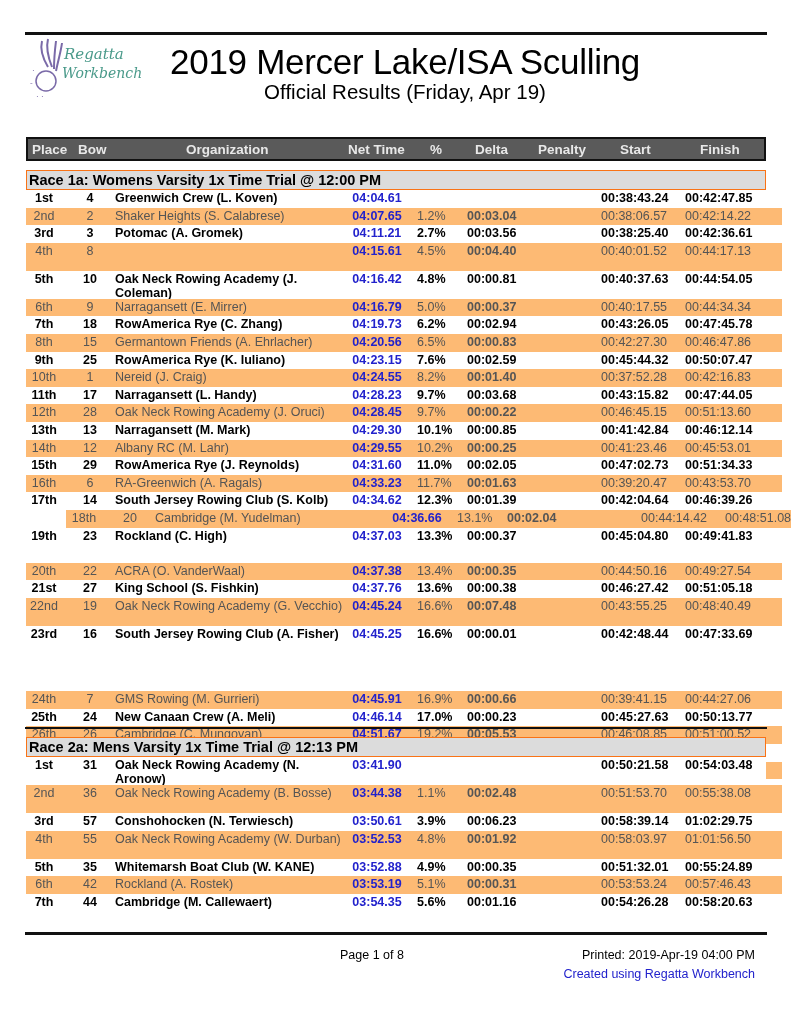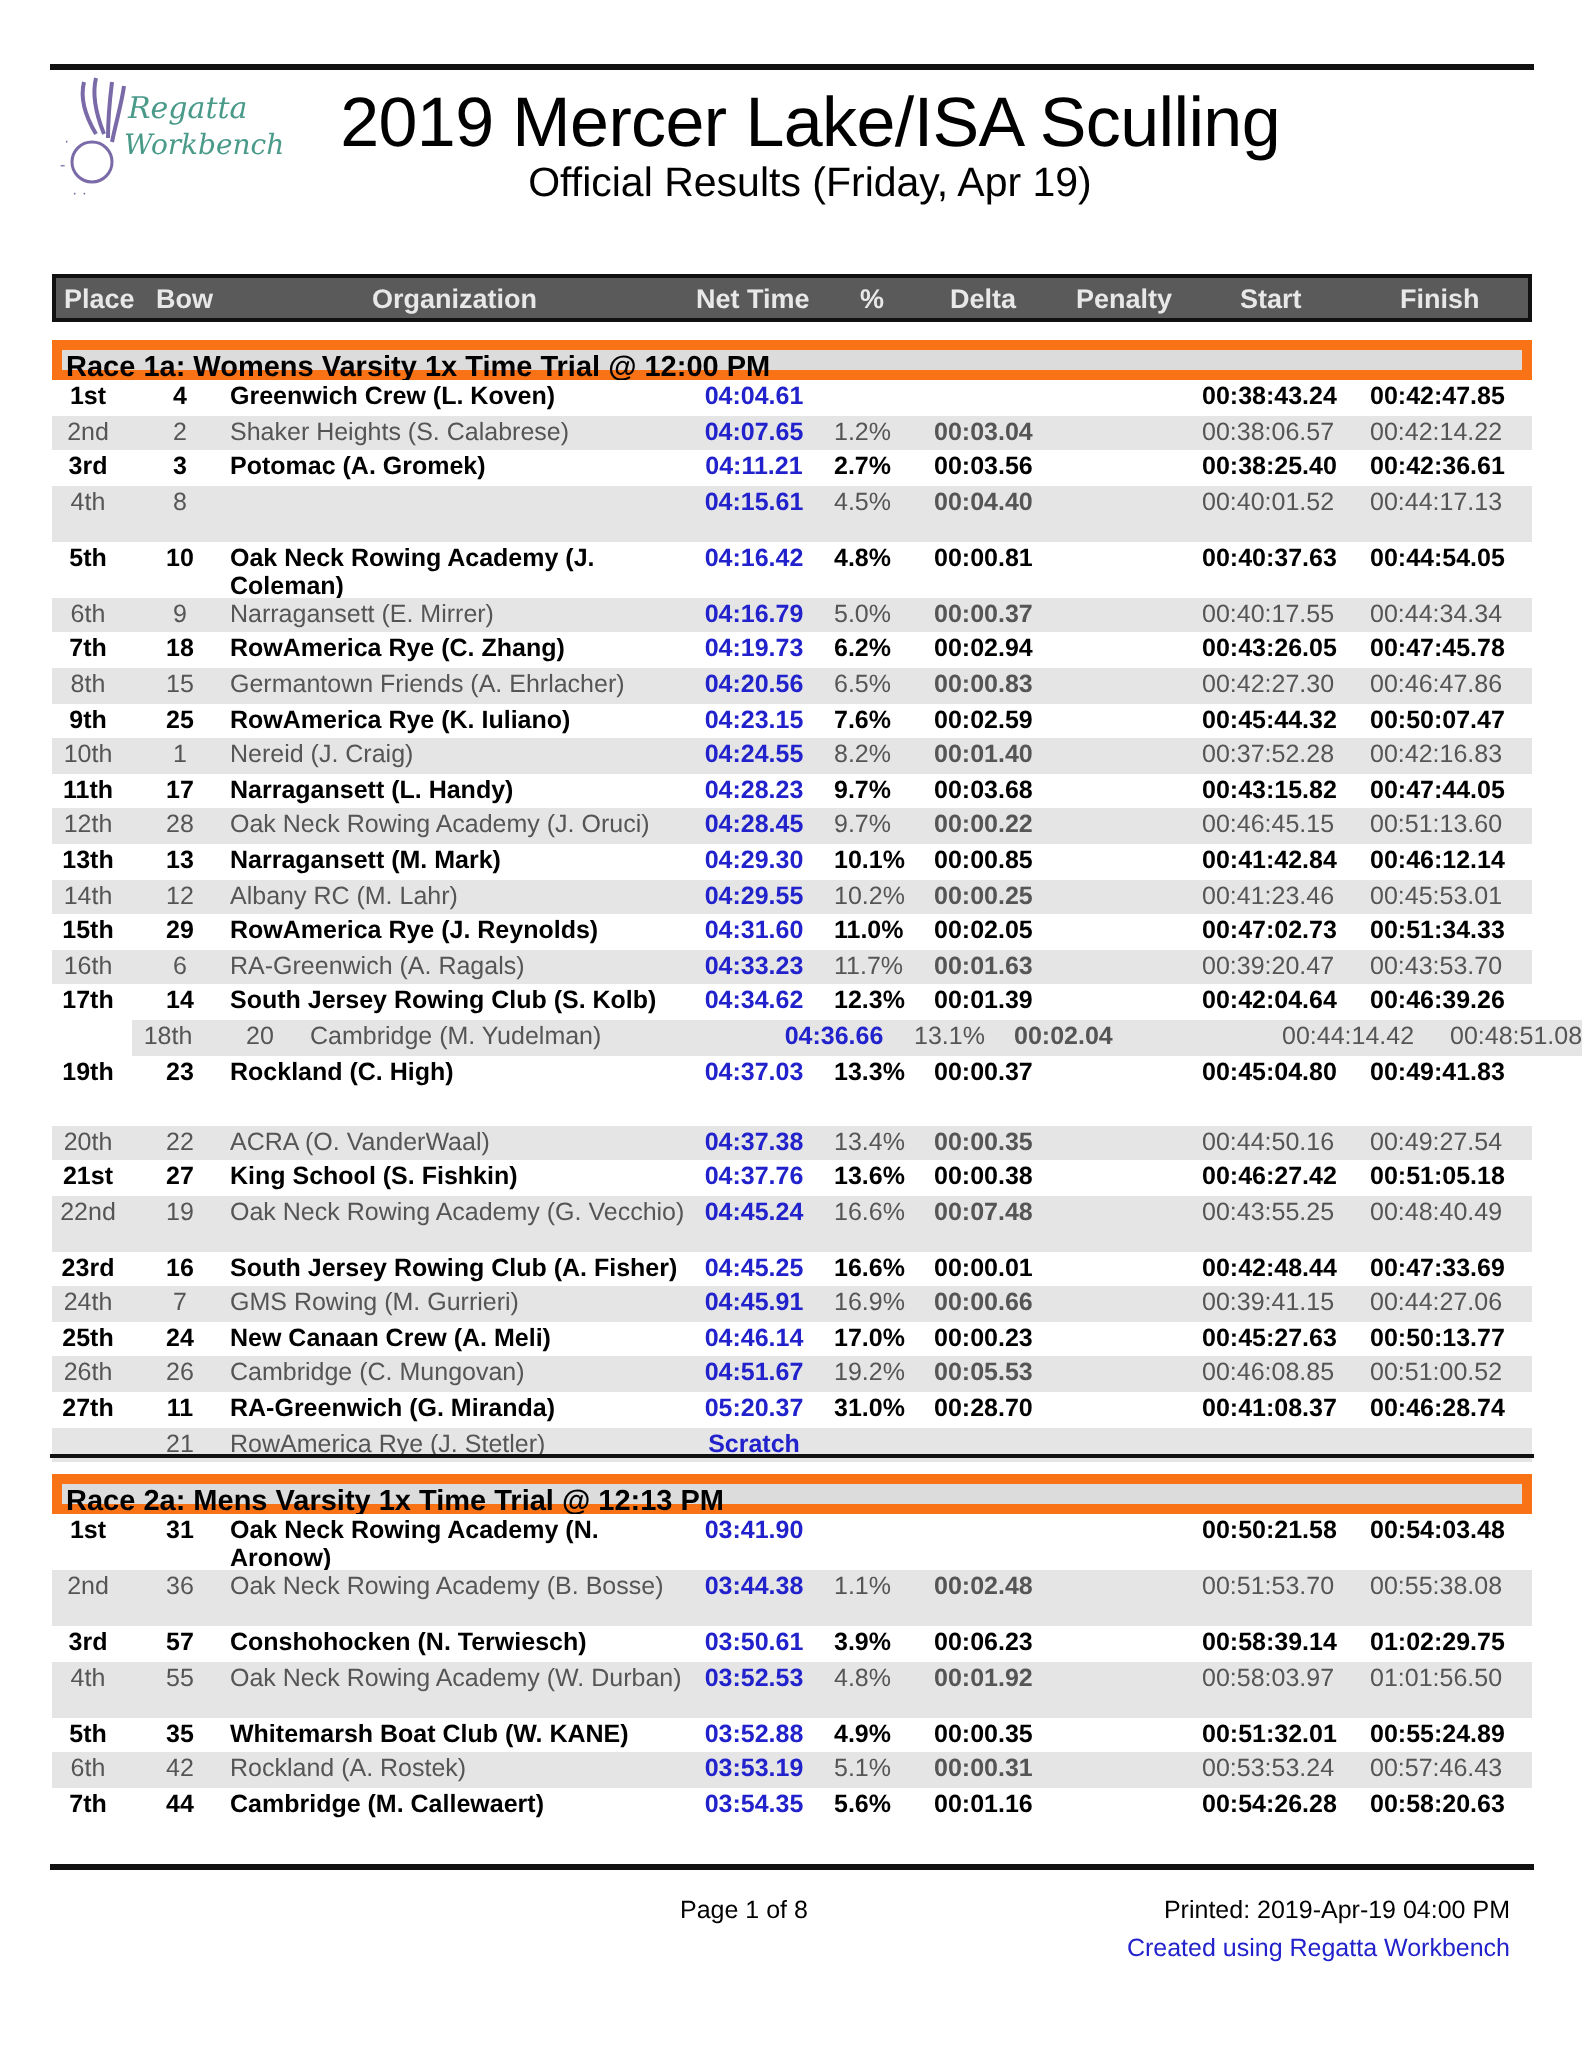--- a/index.html
+++ b/index.html
@@ -8,27 +8,27 @@
   .topline { position: absolute; left: 25px; top: 32px; width: 742px; height: 3px; background: #111; }
   .logo { position: absolute; left: 28px; top: 37px; width: 130px; height: 66px; }
   .title { position: absolute; left: 170px; top: 42px; width: 470px; text-align: right;
            font-size: 35px; letter-spacing: -0.3px; }
   .subtitle { position: absolute; left: 170px; top: 80px; width: 470px; text-align: center;
               font-size: 20.5px; }
   .header-bar { position: absolute; left: 26px; top: 137px; width: 740px; height: 24px;
                 background: #5a5a5a; border: 2px solid #111; box-sizing: border-box; }
   .header-bar span { position: absolute; top: 3px; color: #e8e8e8; font-weight: bold; font-size: 13.5px; }
   .race-head { position: absolute; left: 26px; width: 740px; height: 20px; background: #dcdcdc;
-               border: 5px solid #f97316; box-sizing: border-box; font-weight: bold; font-size: 14.5px;
+               border: 1px solid #f97316; box-sizing: border-box; font-weight: bold; font-size: 14.5px;
                padding-left: 2px; line-height: 18px; }
   .sep-line { position: absolute; left: 25px; width: 742px; height: 2px; background: #111; }
   .rows { position: absolute; left: 26px; width: 740px; }
   .row { position: relative; width: 740px; font-size: 12.5px; }
   .row.odd { background: #ffffff; color: #000; font-weight: bold; }
-  .row.even { background: #e5e5e5; color: #555; }
+  .row.even { background: #fdba74; color: #555; padding-left: 16px; }
   .row span { position: absolute; top: 1px; white-space: nowrap; }
   .c-place { left: 0; width: 36px; text-align: center; }
   .c-bow { left: 48px; width: 32px; text-align: center; }
   .c-org { left: 89px; width: 228px; white-space: normal !important; line-height: 14px; }
   .c-net { left: 322px; width: 58px; text-align: center; color: #2222cc; font-weight: bold; }
   .c-pct { left: 391px; }
   .c-delta { left: 441px; font-weight: bold; }
   .c-pen { left: 520px; }
   .c-start { left: 575px; }
   .c-finish { left: 659px; }
@@ -319,21 +319,21 @@
       <span class="c-place">23rd</span>
       <span class="c-bow">16</span>
       <span class="c-org">South Jersey Rowing Club  (A. Fisher)</span>
       <span class="c-net">04:45.25</span>
       <span class="c-pct">16.6%</span>
       <span class="c-delta">00:00.01</span>
       <span class="c-pen"></span>
       <span class="c-start">00:42:48.44</span>
       <span class="c-finish">00:47:33.69</span>
     </div>
-    <div class="row even" style="height: 17.6px;">
+    <div class="row even" style="height: 17.6px; margin-top: 48px;">
       <span class="c-place">24th</span>
       <span class="c-bow">7</span>
       <span class="c-org">GMS Rowing  (M. Gurrieri)</span>
       <span class="c-net">04:45.91</span>
       <span class="c-pct">16.9%</span>
       <span class="c-delta">00:00.66</span>
       <span class="c-pen"></span>
       <span class="c-start">00:39:41.15</span>
       <span class="c-finish">00:44:27.06</span>
     </div>

